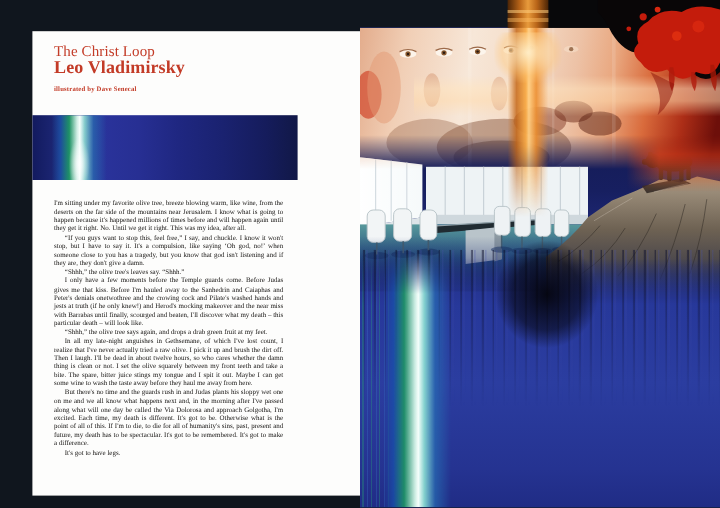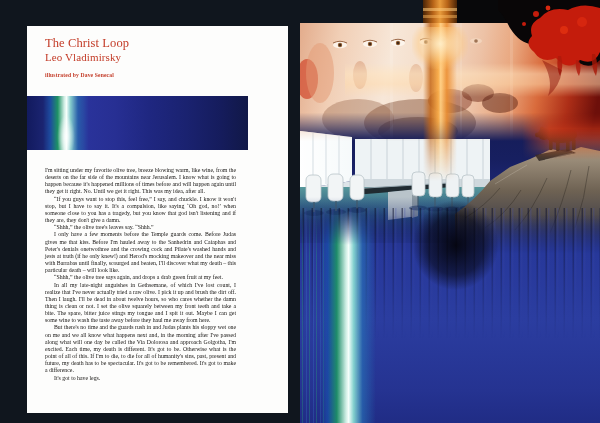--- a/index.html
+++ b/index.html
@@ -3,30 +3,31 @@
 <meta charset="utf-8">
 <style>
   html,body{margin:0;padding:0;}
   body{
     width:600px;height:423px;position:relative;overflow:hidden;
     background:#10161e;
     font-family:"Liberation Serif", serif;
   }
   
   .left-page{
-    position:absolute;left:27px;top:26px;width:261px;height:387px;
+    position:absolute;left:27px;top:26px;width:240px;height:387px;
     background:#fdfdfc;
+    padding-left:43px;
   }
   .title-block{position:absolute;left:18px;top:11px;}
   .story-title{
     margin:0;font-size:12.5px;line-height:13.5px;font-weight:normal;
     color:#c33b27;letter-spacing:0.1px;
   }
   .story-author{
-    margin:0;font-size:11px;line-height:13.5px;font-weight:normal;
+    margin:0;font-size:15px;line-height:13.5px;font-weight:bold;
     color:#c33b27;letter-spacing:0.1px;
   }
   .credit{
     margin:8px 0 0 0;font-size:5.6px;font-weight:bold;color:#c33b27;
     letter-spacing:0.15px;
   }
   .band{
     position:absolute;left:0;top:70px;width:221px;height:54px;overflow:hidden;
     background:linear-gradient(90deg,#121a5e 0%,#1e2878 10%,#2a339b 26%,
       #272f93 40%,#1f2781 55%,#1a2270 72%,#151c5c 88%,#111847 100%);

